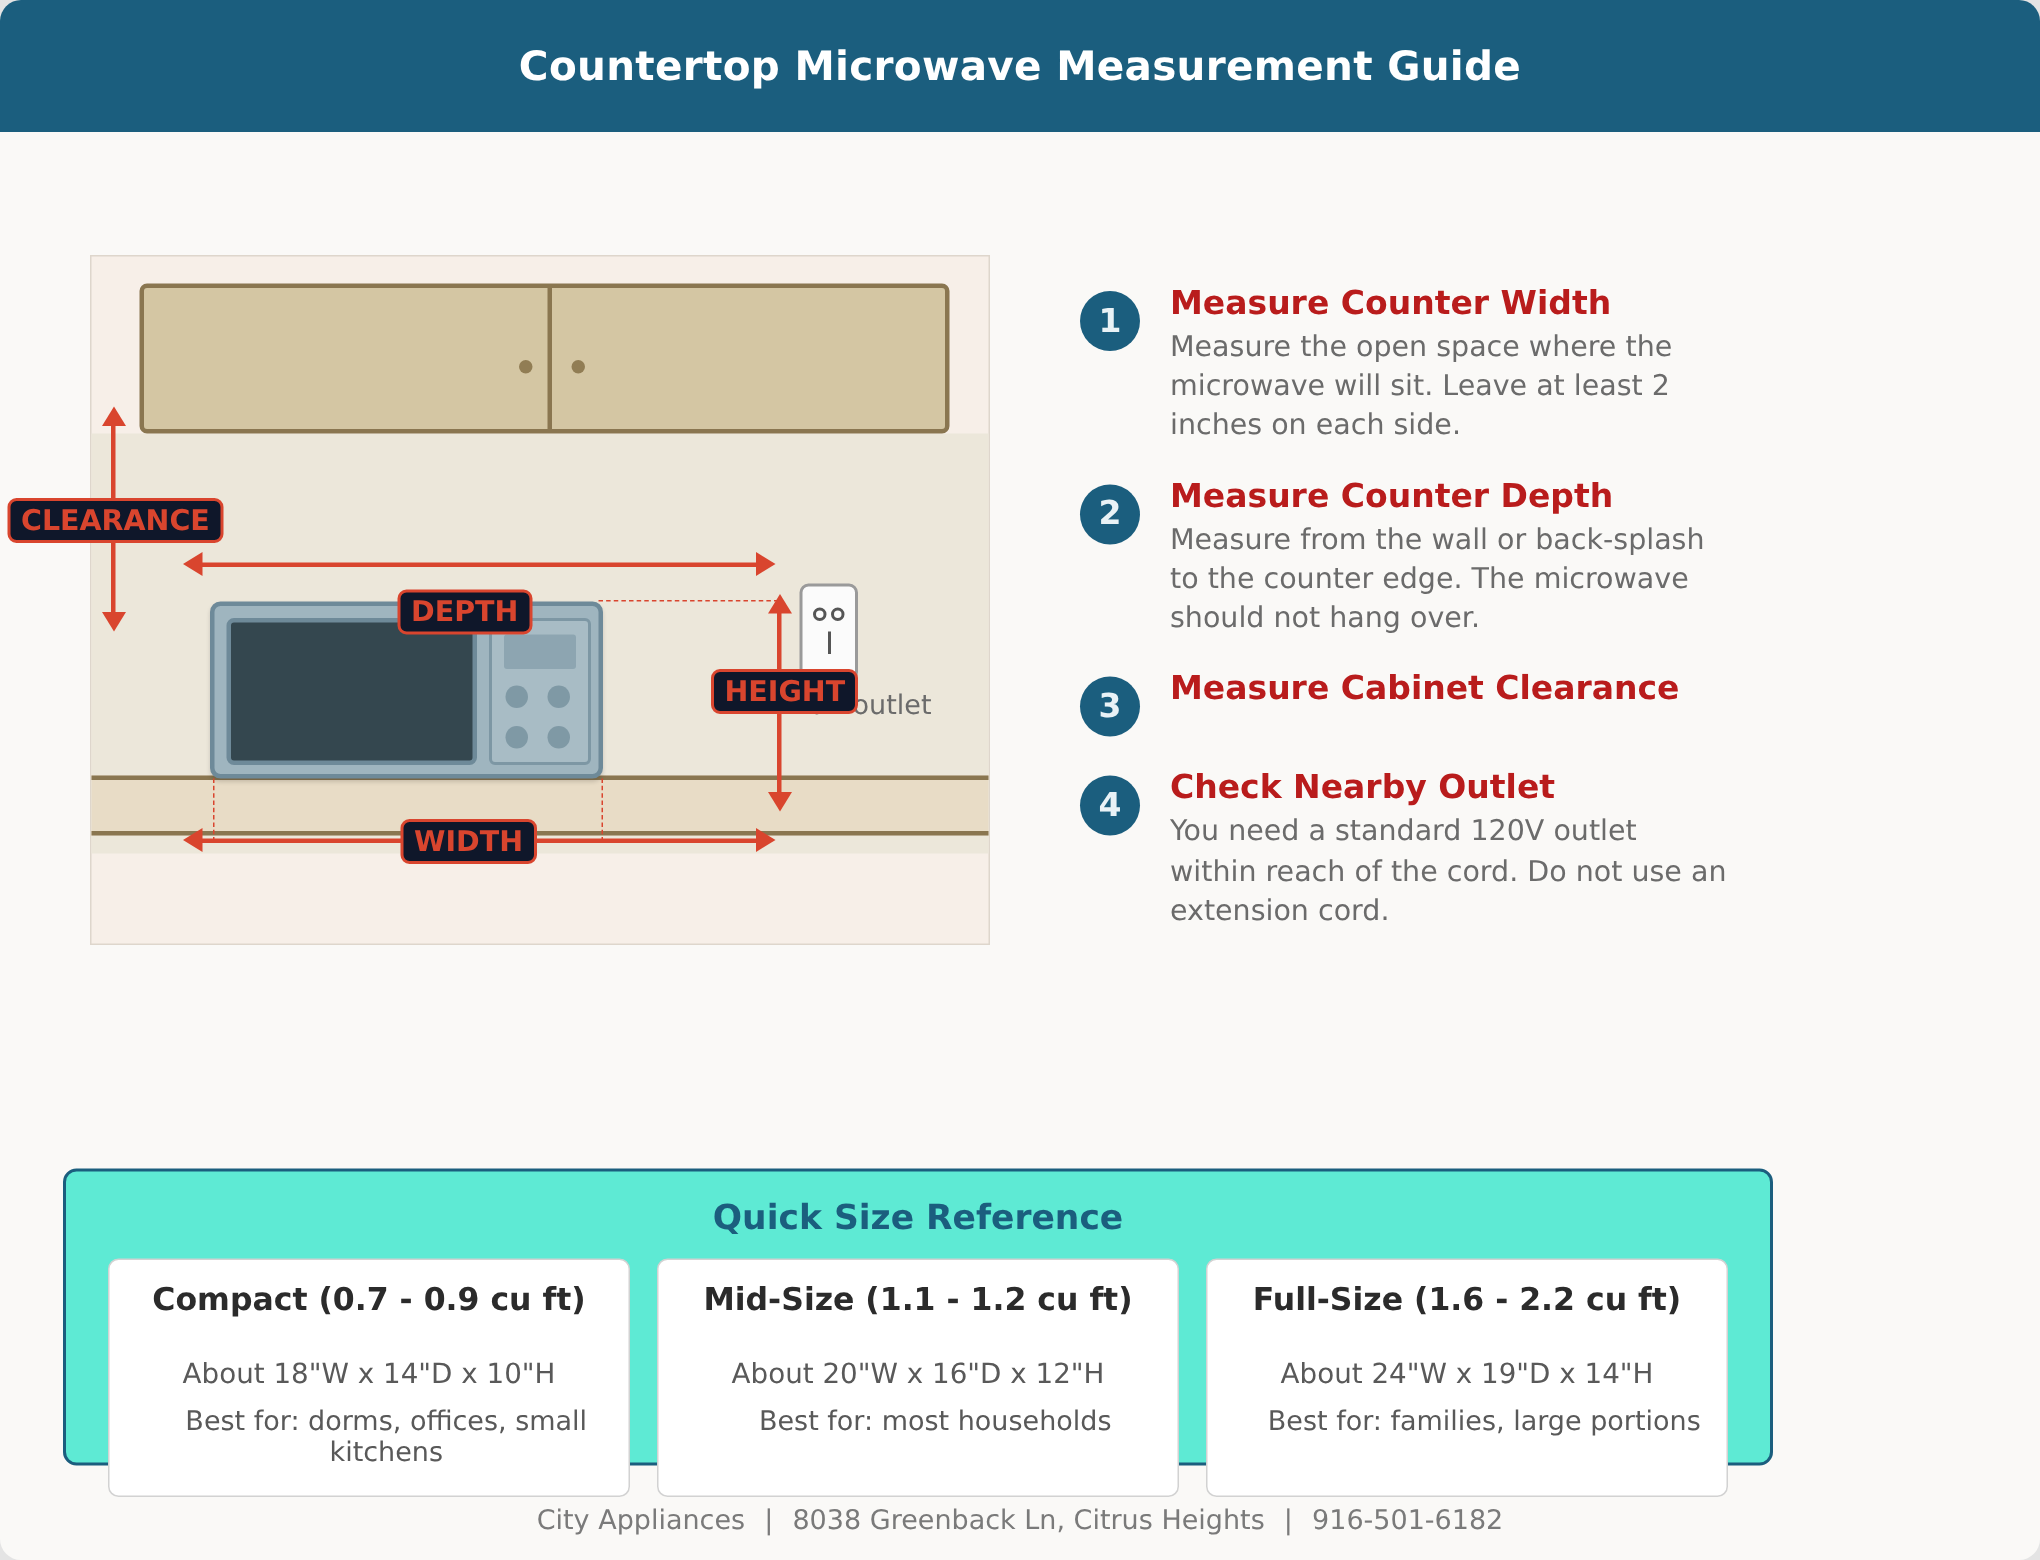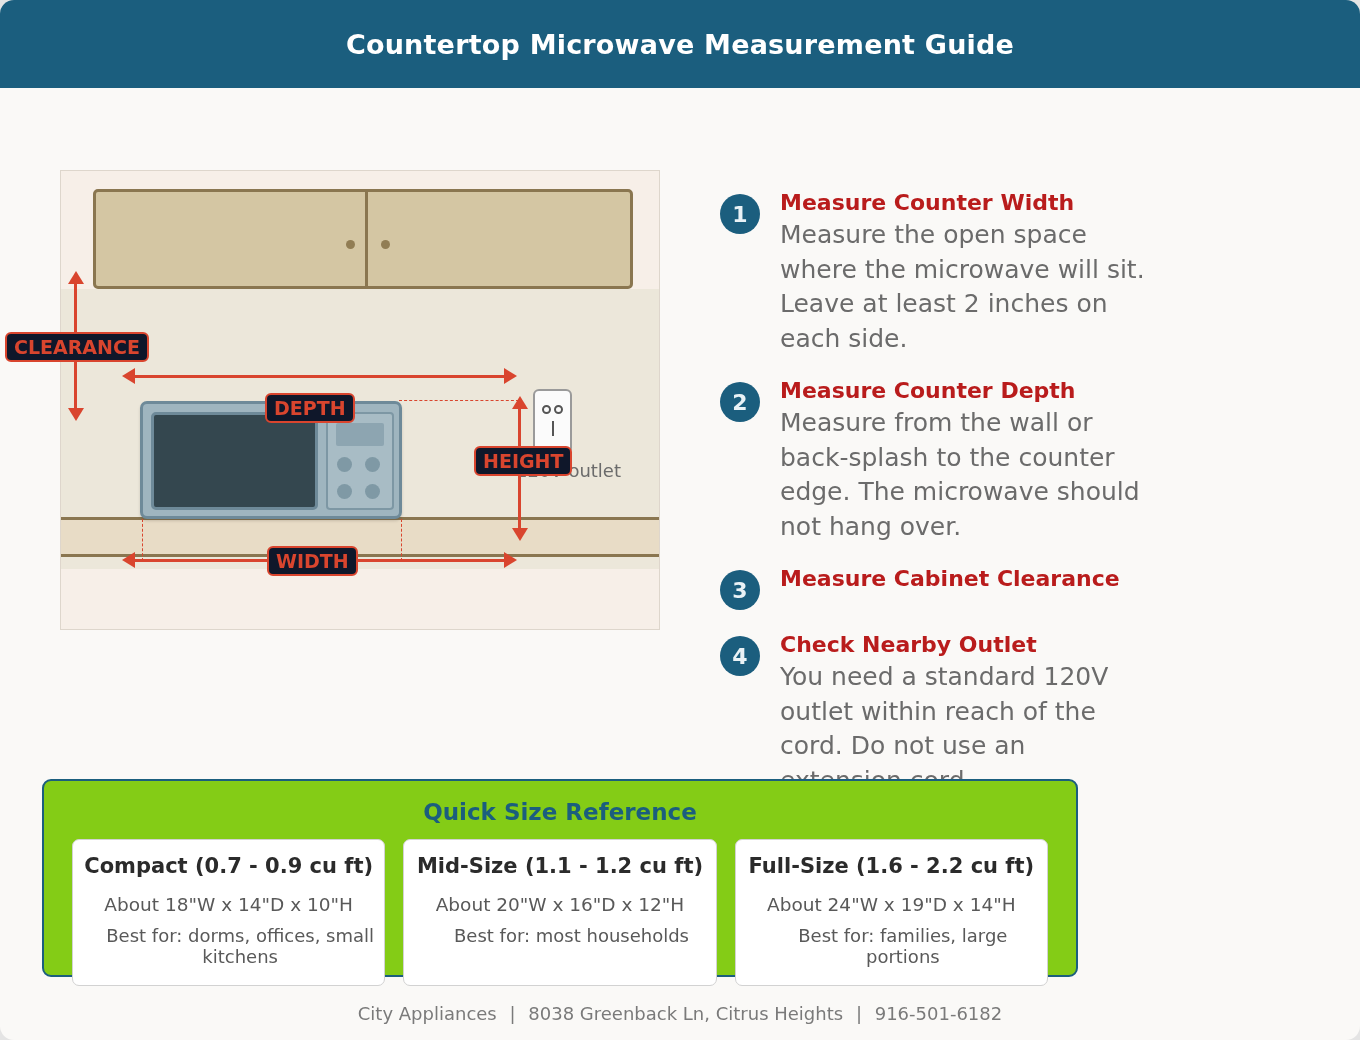--- a/index.html
+++ b/index.html
@@ -246,33 +246,33 @@
   }
   .step-title {
     color: #b91c1c;
     font-size: 22px;
     font-weight: bold;
     margin: 0 0 3px 0;
     font-family: "DejaVu Sans", sans-serif;
   }
   .step-desc {
     color: #6b6b6b;
-    font-size: 25px;
+    font-size: 19px;
     line-height: 1.38;
     font-family: "DejaVu Sans", sans-serif;
     max-width: 372px;
   }
 
   
   .qsr {
     position: absolute;
     left: 42px; top: 779px;
-    width: 1036px;
+    width: 1140px;
     height: 198px;
-    background: #84cc16;
+    background: #5eead4;
     border: 2px solid #1b5e7e;
     border-radius: 9px;
     box-sizing: border-box;
   }
   .qsr-title {
     text-align: center;
     color: #1b5e7e;
     font-size: 23px;
     font-weight: bold;
     margin-top: 18px;
@@ -290,21 +290,21 @@
     border: 1px solid #d2d2d2;
     border-radius: 7px;
     padding: 14px 10px 18px 10px;
     text-align: center;
     box-sizing: border-box;
   }
   .qsr-card-title {
     font-size: 21px;
     font-weight: bold;
     color: #2b2b2b;
-    margin-bottom: 16px;
+    margin-bottom: 28px;
     font-family: "DejaVu Sans", sans-serif;
   }
   .qsr-card-dims {
     font-size: 18.5px;
     color: #595959;
     margin-bottom: 10px;
     font-family: "DejaVu Sans", sans-serif;
   }
   .qsr-card-best {
     font-size: 18px;

